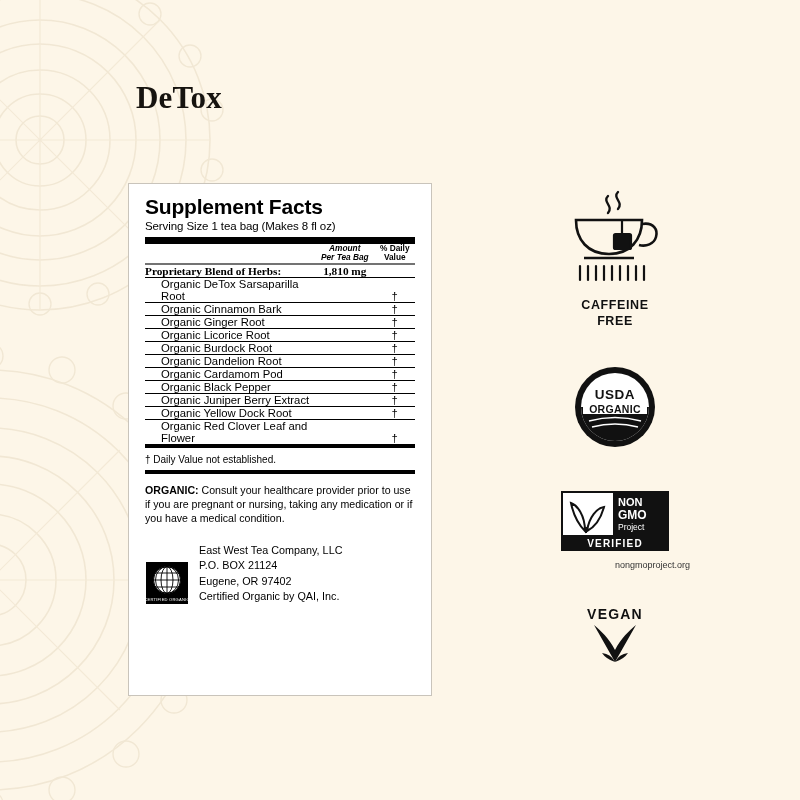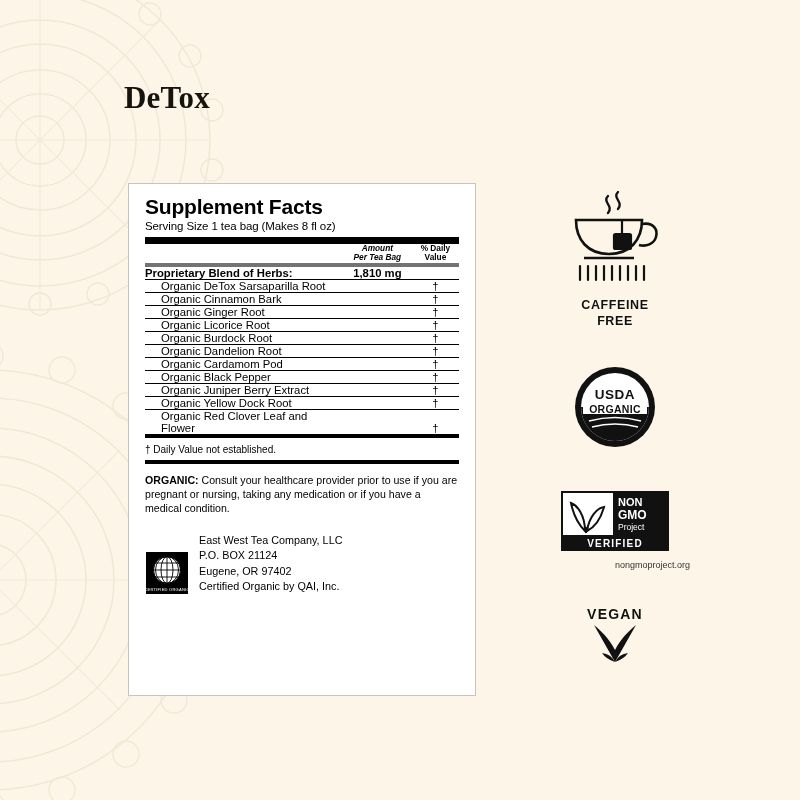--- a/index.html
+++ b/index.html
@@ -23,35 +23,35 @@
     width: 520px;
     height: 880px;
     pointer-events: none;
     opacity: 0.55;
   }
   .bg-mandala svg { display: block; }
 
   
   .product-title {
     position: absolute;
-    left: 124px;
+    left: 136px;
     top: 80px;
     font-family: "Liberation Serif", serif;
     font-size: 31px;
     font-weight: bold;
     color: #16130f;
     letter-spacing: 0.2px;
   }
 
   
   .panel {
     position: absolute;
     left: 128px;
     top: 183px;
-    width: 348px;
+    width: 304px;
     height: 513px;
     background: #ffffff;
     border: 1px solid #c9c4bb;
     box-sizing: border-box;
   }
   .panel-inner {
     position: absolute;
     left: 16px;
     top: 12px;
     right: 16px;
@@ -98,21 +98,22 @@
     text-align: center;
     padding-bottom: 2px;
   }
   .col-name { width: 63%; text-align: left !important; }
   .col-amt  { width: 22%; font-style: italic; }
   .col-dv   { width: 15%; }
 
   .row-blend td {
     font-weight: bold;
     padding: 3px 0 3px 0;
-    border-top: 4px solid #737373;
+    border-top: 2px solid #737373;
+    font-family: Liberation Serif, serif;
   }
   .row-blend .nm { font-weight: bold; }
   .row-blend .amt { text-align: center; font-weight: bold; margin-top: 10px; }
   .row-item td {
     padding: 3.5px 0 3.5px 0;
     border-top: 1px solid #000;
   }
   .row-item .nm { padding-left: 16px; }
   .row-item .dv { text-align: center; }
   .footnote {

